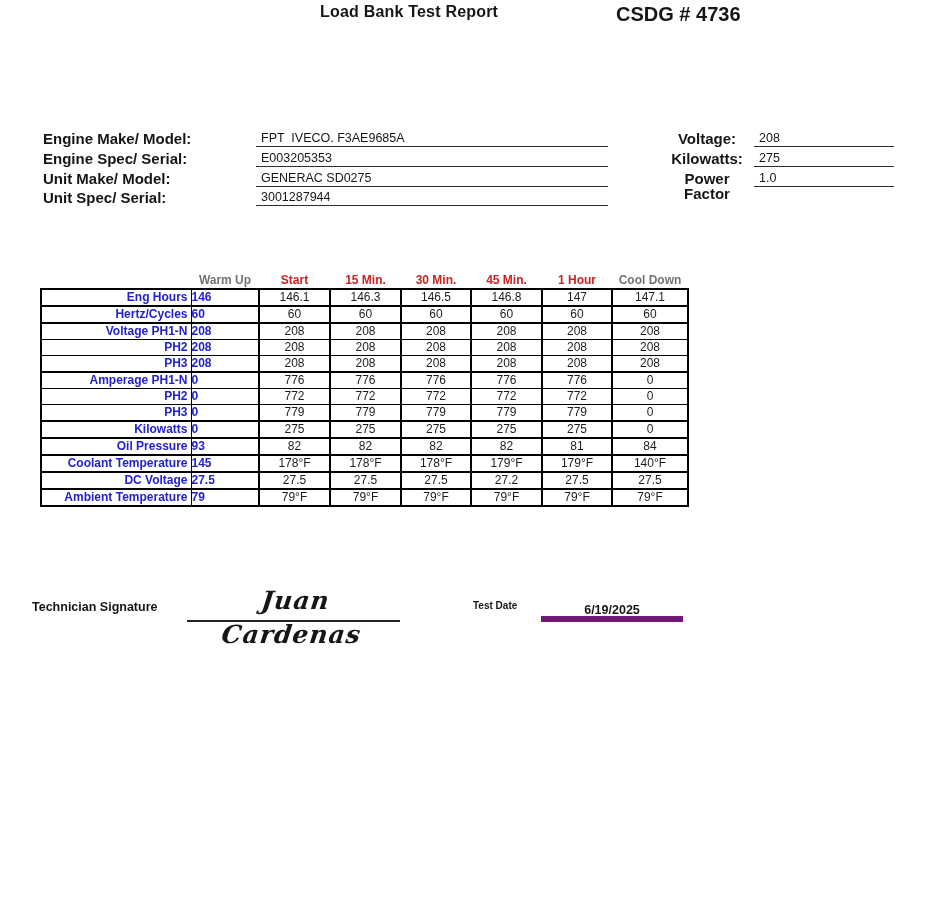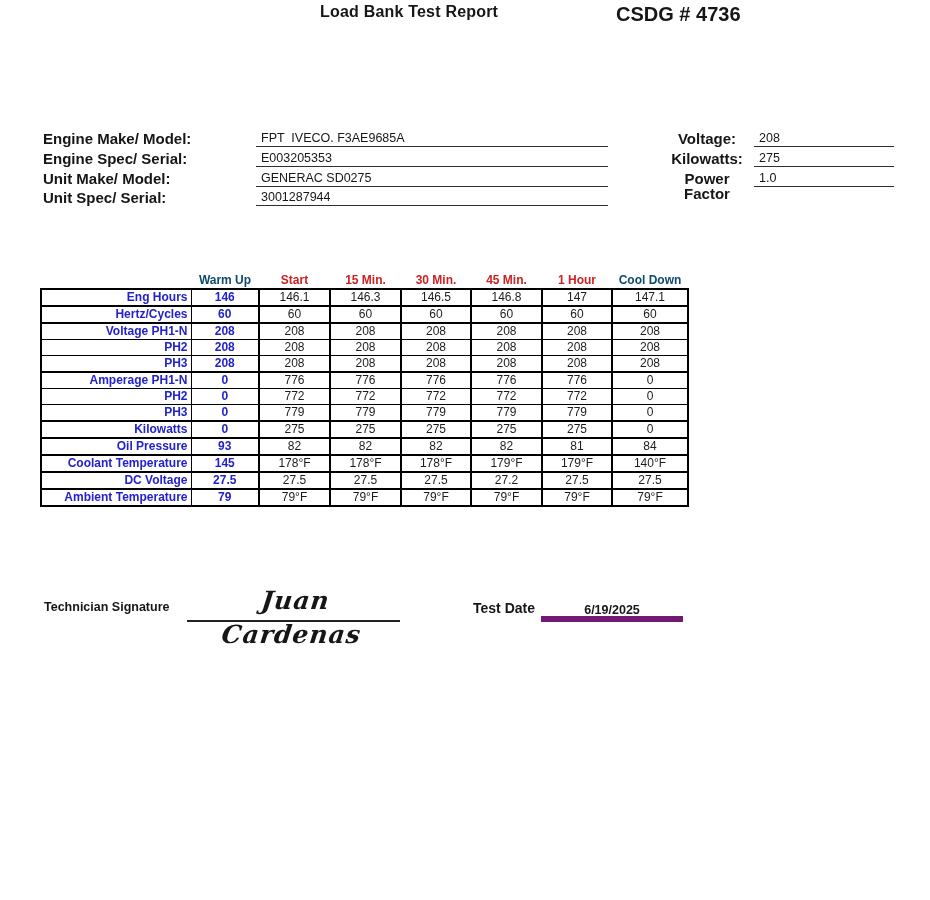--- a/index.html
+++ b/index.html
@@ -29,56 +29,56 @@
   }
   .info-left .info-value{width:352px;}
   .info-right .info-value{width:140px;}
 
   
   table.readings{
     position:absolute;left:40px;top:272px;border-collapse:collapse;table-layout:fixed;
   }
   table.readings thead th{
     border:none;font-size:12px;font-weight:700;height:17px;padding:0 0 1px 0;text-align:center;
-    color:#0c4a6e;
+    color:#737373;
   }
   table.readings thead th.h-red{color:var(--header-red);}
   table.readings tbody th,
   table.readings tbody td{
     font-size:12px;height:15px;line-height:15px;padding:0;
     border:1px solid #000;background:#fff;
   }
   table.readings tbody th.row-label{
     text-align:right;padding-right:3px;color:var(--row-label-blue);font-weight:700;
     border-left-width:2px;border-right-width:1px;
   }
   table.readings tbody td.warmup{
-    text-align:center;color:var(--row-label-blue);font-weight:700;
+    text-align:left;color:var(--row-label-blue);font-weight:700;
     border-left-width:1px;border-right-width:2px;
   }
   table.readings tbody td.data{
     text-align:center;border-left-width:2px;border-right-width:2px;font-weight:400;color:#1c1c1c;
   }
   table.readings tbody td.data:last-child{border-right-width:2px;}
   table.readings tbody tr.group-start > th,
   table.readings tbody tr.group-start > td{border-top-width:2px;}
   table.readings tbody tr:last-child > th,
   table.readings tbody tr:last-child > td{border-bottom-width:2px;}
 
   
-  .sig-label{position:absolute;left:44px;top:600px;font-size:12.5px;font-weight:700;}
+  .sig-label{position:absolute;left:32px;top:600px;font-size:12.5px;font-weight:700;}
   .sig-line{
     position:absolute;left:187px;top:584px;width:213px;height:38px;
     border-bottom:2px solid #222;text-align:center;
   }
   .sig-text{
     display:inline-block;font-family:"DejaVu Serif", serif;font-style:italic;font-weight:600;
     font-size:25px;line-height:34px;transform:skewX(-7deg);letter-spacing:1px;
   }
-  .date-label{position:absolute;left:473px;top:600px;font-size:14px;font-weight:700;}
+  .date-label{position:absolute;left:473px;top:600px;font-size:10px;font-weight:700;}
   .date-line{
     position:absolute;left:541px;top:600px;width:142px;height:22px;
     border-bottom:6px solid #701a75;text-align:center;
   }
   .date-value{font-size:12.5px;font-weight:700;line-height:16px;}
 </style>
 </head>
 <body>
 
 <div class="page">

